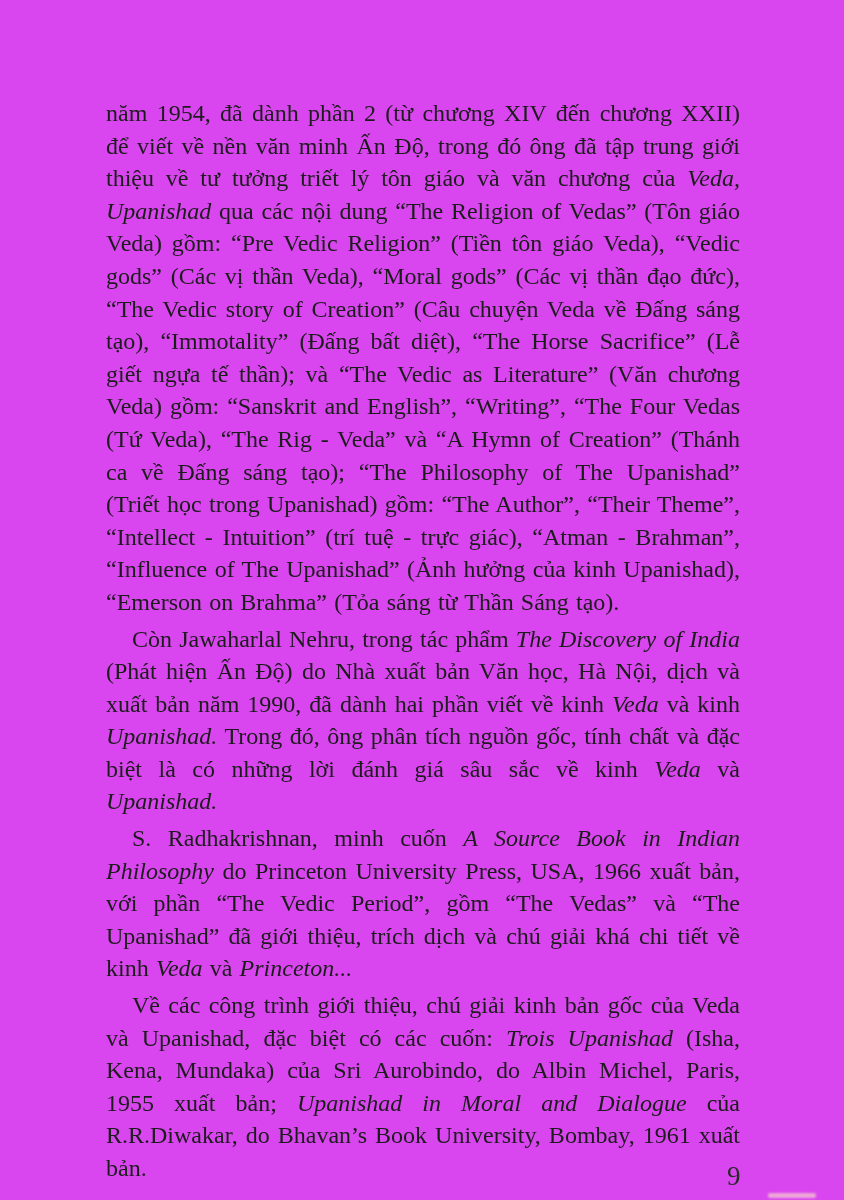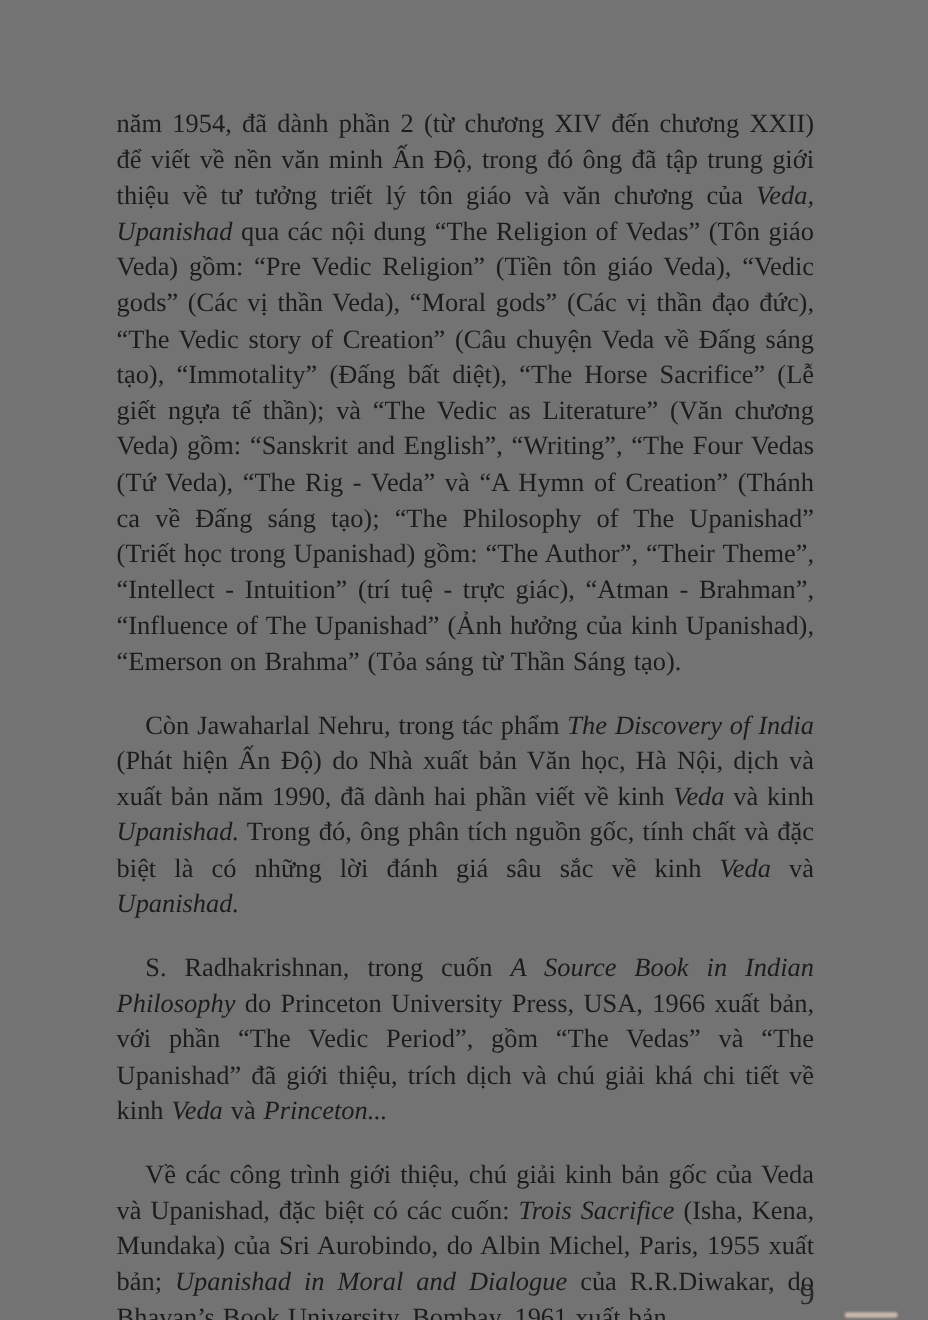--- a/index.html
+++ b/index.html
@@ -4,42 +4,42 @@
 <style>
   html, body {
     margin: 0;
     padding: 0;
     background: #ffffff;
   }
   .page {
     position: relative;
     width: 844px;
     height: 1200px;
-    background: #737373;
+    background: #d946ef;
     overflow: hidden;
     font-family: "Liberation Serif", "DejaVu Serif", serif;
     color: #1c1c1c;
   }
   .text-block {
     position: absolute;
     left: 106px;
     top: 97px;
     width: 634px;
     font-size: 24px;
     line-height: 32.6px;
     text-align: justify;
     text-justify: inter-word;
     word-spacing: 0.05em;
   }
   .text-block p {
     margin: 0;
     padding: 0;
   }
   .text-block p + p {
-    margin-top: 25px;
+    margin-top: 4px;
   }
   .text-block p.indent {
     text-indent: 26px;
   }
   .text-block em {
     font-style: italic;
   }
   .page-number {
     position: absolute;
     left: 727px;
@@ -61,21 +61,21 @@
   }
 </style>
 </head>
 <body>
 
 <div class="page">
 
   <main class="text-block">
     <p><span>năm 1954, đã dành phần 2 (từ chương XIV đến chương XXII) để viết về nền văn minh Ấn Độ, trong đó ông đã tập trung giới thiệu về tư tưởng triết lý tôn giáo và văn chương của </span><em>Veda, Upanishad</em><span> qua các nội dung “The Religion of Vedas” (Tôn giáo Veda) gồm: “Pre Vedic Religion” (Tiền tôn giáo Veda), “Vedic gods” (Các vị thần Veda), “Moral gods” (Các vị thần đạo đức), “The Vedic story of Creation” (Câu chuyện Veda về Đấng sáng tạo), “Immotality” (Đấng bất diệt), “The Horse Sacrifice” (Lễ giết ngựa tế thần); và “The Vedic as Literature” (Văn chương Veda) gồm: “Sanskrit and English”, “Writing”, “The Four Vedas (Tứ Veda), “The Rig - Veda” và “A Hymn of Creation” (Thánh ca về Đấng sáng tạo); “The Philosophy of The Upanishad” (Triết học trong Upanishad) gồm: “The Author”, “Their Theme”, “Intellect - Intuition” (trí tuệ - trực giác), “Atman - Brahman”, “Influence of The Upanishad” (Ảnh hưởng của kinh Upanishad), “Emerson on Brahma” (Tỏa sáng từ Thần Sáng tạo).</span></p>
     <p class="indent"><span>Còn Jawaharlal Nehru, trong tác phẩm </span><em>The Discovery of India</em><span> (Phát hiện Ấn Độ) do Nhà xuất bản Văn học, Hà Nội, dịch và xuất bản năm 1990, đã dành hai phần viết về kinh </span><em>Veda</em><span> và kinh </span><em>Upanishad.</em><span> Trong đó, ông phân tích nguồn gốc, tính chất và đặc biệt là có những lời đánh giá sâu sắc về kinh </span><em>Veda</em><span> và </span><em>Upanishad.</em></p>
-    <p class="indent"><span>S. Radhakrishnan, trong cuốn </span><em>A Source Book in Indian Philosophy</em><span> do Princeton University Press, USA, 1966 xuất bản, với phần “The Vedic Period”, gồm “The Vedas” và “The Upanishad” đã giới thiệu, trích dịch và chú giải khá chi tiết về kinh </span><em>Veda</em><span> và </span><em>Princeton...</em></p>
-    <p class="indent"><span>Về các công trình giới thiệu, chú giải kinh bản gốc của Veda và Upanishad, đặc biệt có các cuốn: </span><em>Trois Sacrifice</em><span> (Isha, Kena, Mundaka) của Sri Aurobindo, do Albin Michel, Paris, 1955 xuất bản; </span><em>Upanishad in Moral and Dialogue</em><span> của R.R.Diwakar, do Bhavan’s Book University, Bombay, 1961 xuất bản.</span></p>
+    <p class="indent"><span>S. Radhakrishnan, minh cuốn </span><em>A Source Book in Indian Philosophy</em><span> do Princeton University Press, USA, 1966 xuất bản, với phần “The Vedic Period”, gồm “The Vedas” và “The Upanishad” đã giới thiệu, trích dịch và chú giải khá chi tiết về kinh </span><em>Veda</em><span> và </span><em>Princeton...</em></p>
+    <p class="indent"><span>Về các công trình giới thiệu, chú giải kinh bản gốc của Veda và Upanishad, đặc biệt có các cuốn: </span><em>Trois Upanishad</em><span> (Isha, Kena, Mundaka) của Sri Aurobindo, do Albin Michel, Paris, 1955 xuất bản; </span><em>Upanishad in Moral and Dialogue</em><span> của R.R.Diwakar, do Bhavan’s Book University, Bombay, 1961 xuất bản.</span></p>
   </main>
 
   <div class="page-number">9</div>
 
   <div class="scan-smudge"></div>
 
 </div>
 
 </body></html>

